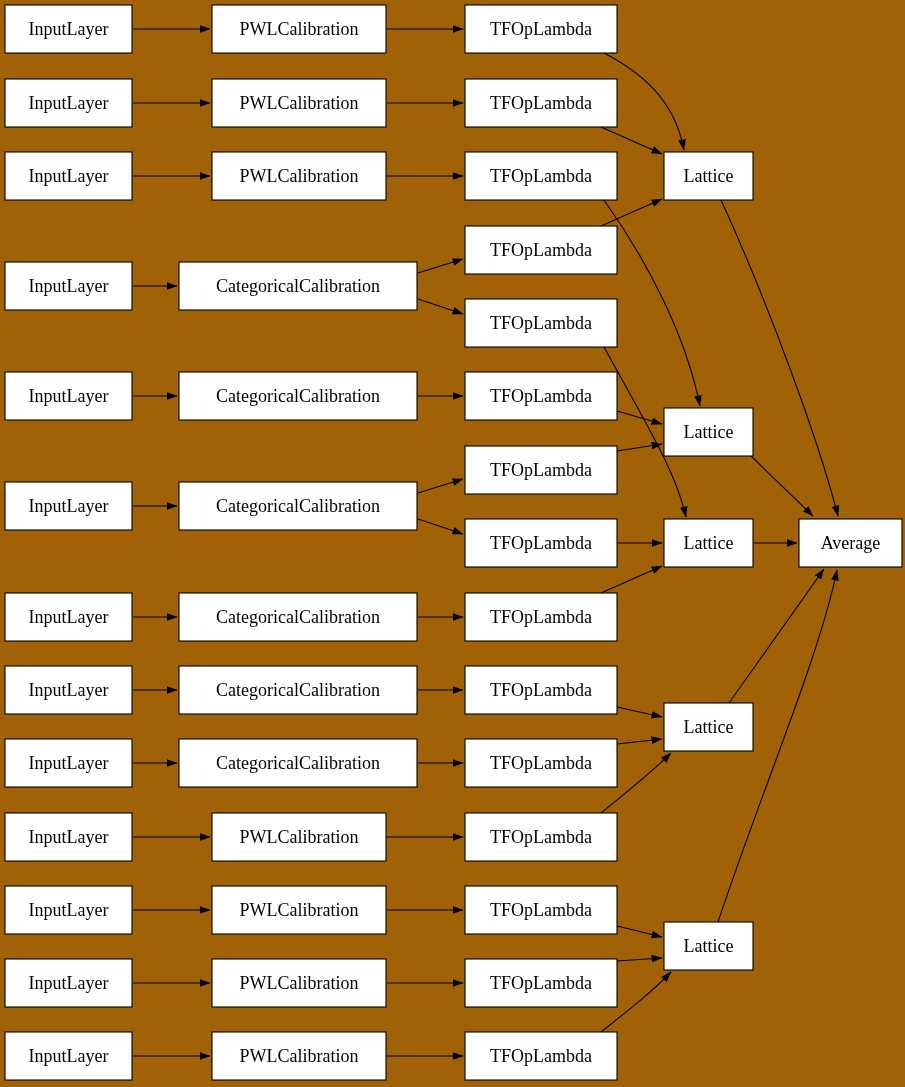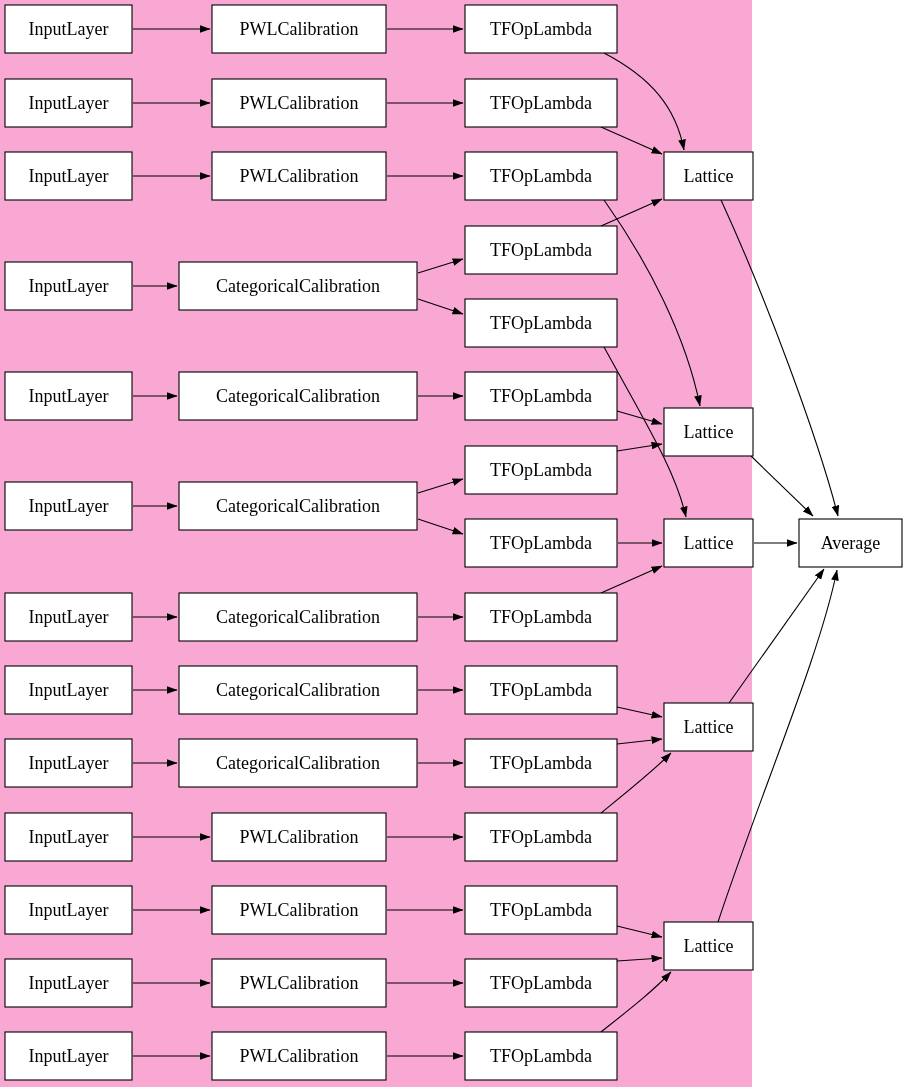--- a/index.html
+++ b/index.html
@@ -1,24 +1,24 @@
 <!DOCTYPE html>
 <html><head>
 <meta charset="utf-8">
 <style>
   html, body {
     margin: 0;
     padding: 0;
     background: #ffffff;
   }
   .canvas-wrap {
-    width: 752px;
+    width: 905px;
     height: 1087px;
     position: relative;
-    background: #f9a8d4;
+    background: #a16207;
   }
   svg { display: block; }
   .edge {
     fill: none;
     stroke: #000000;
     stroke-width: 1.1;
   }
   .node-box {
     fill: #ffffff;
     stroke: #000000;

